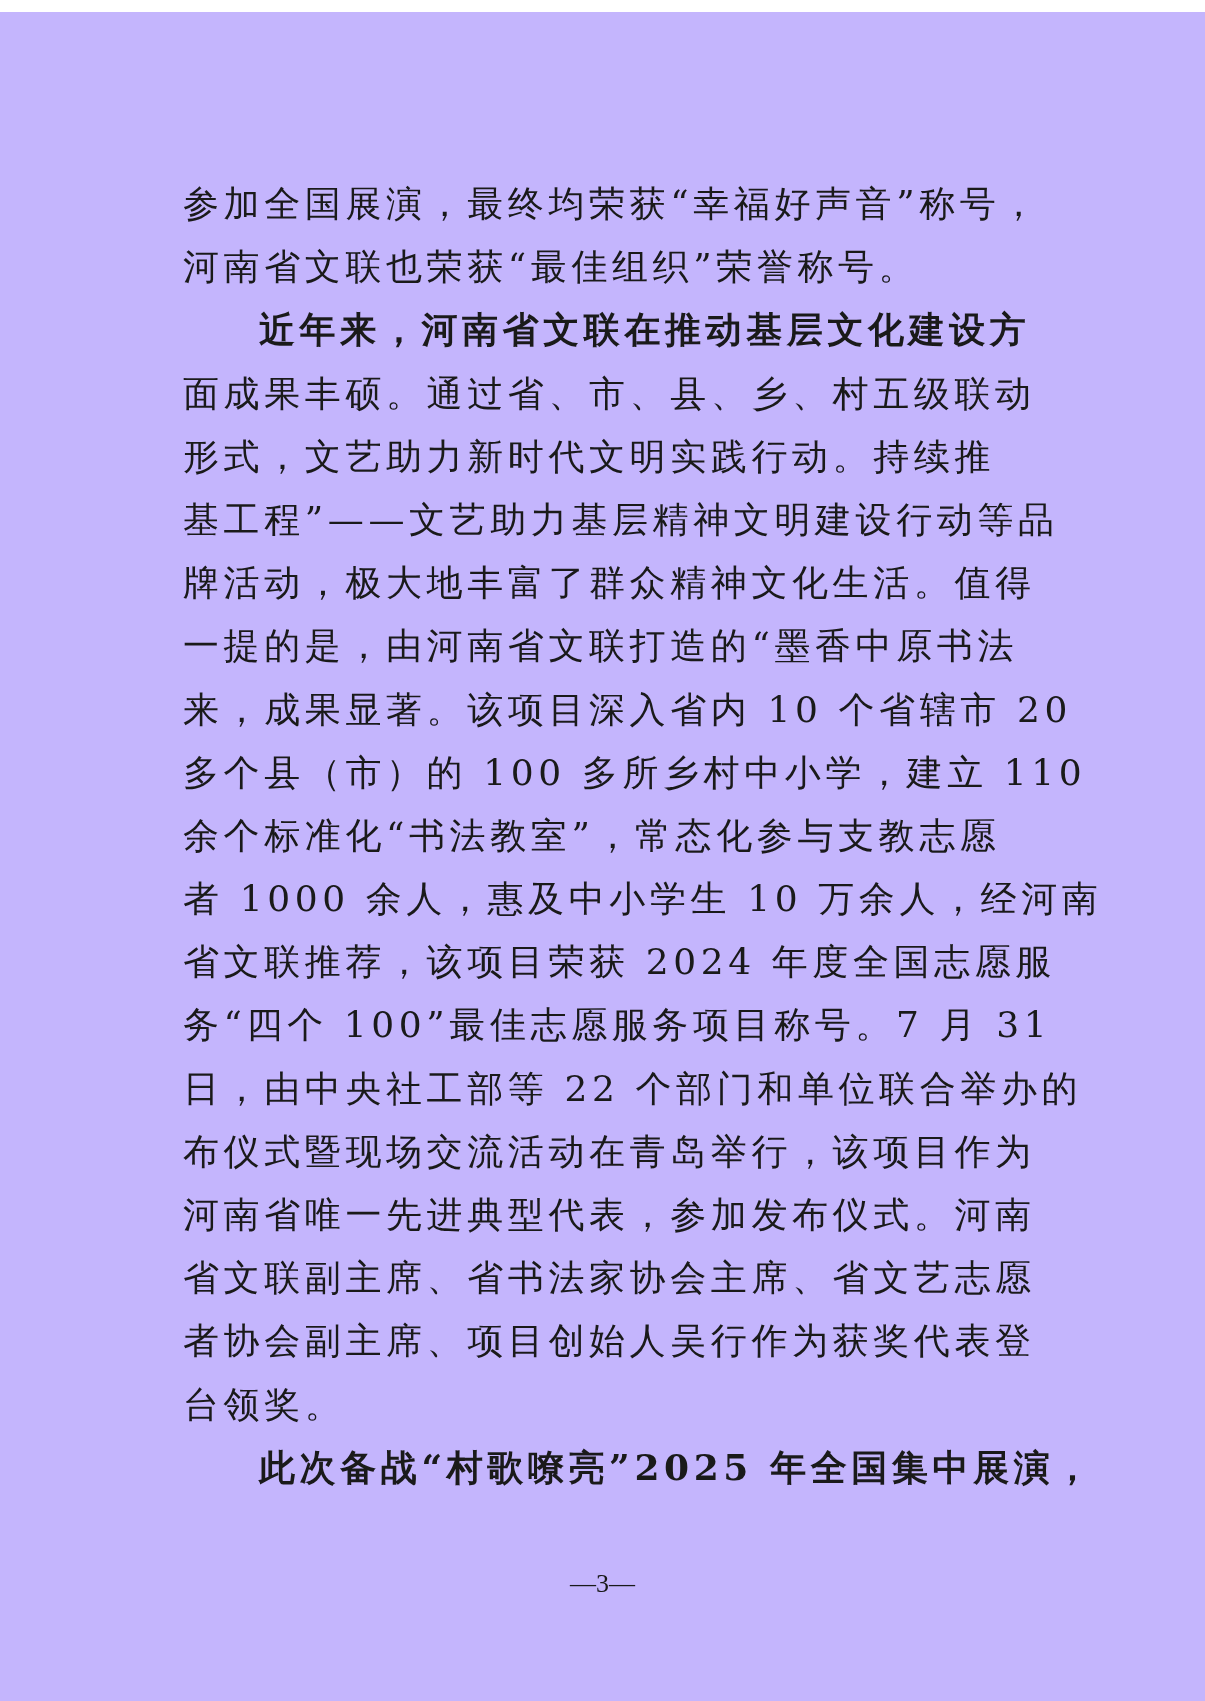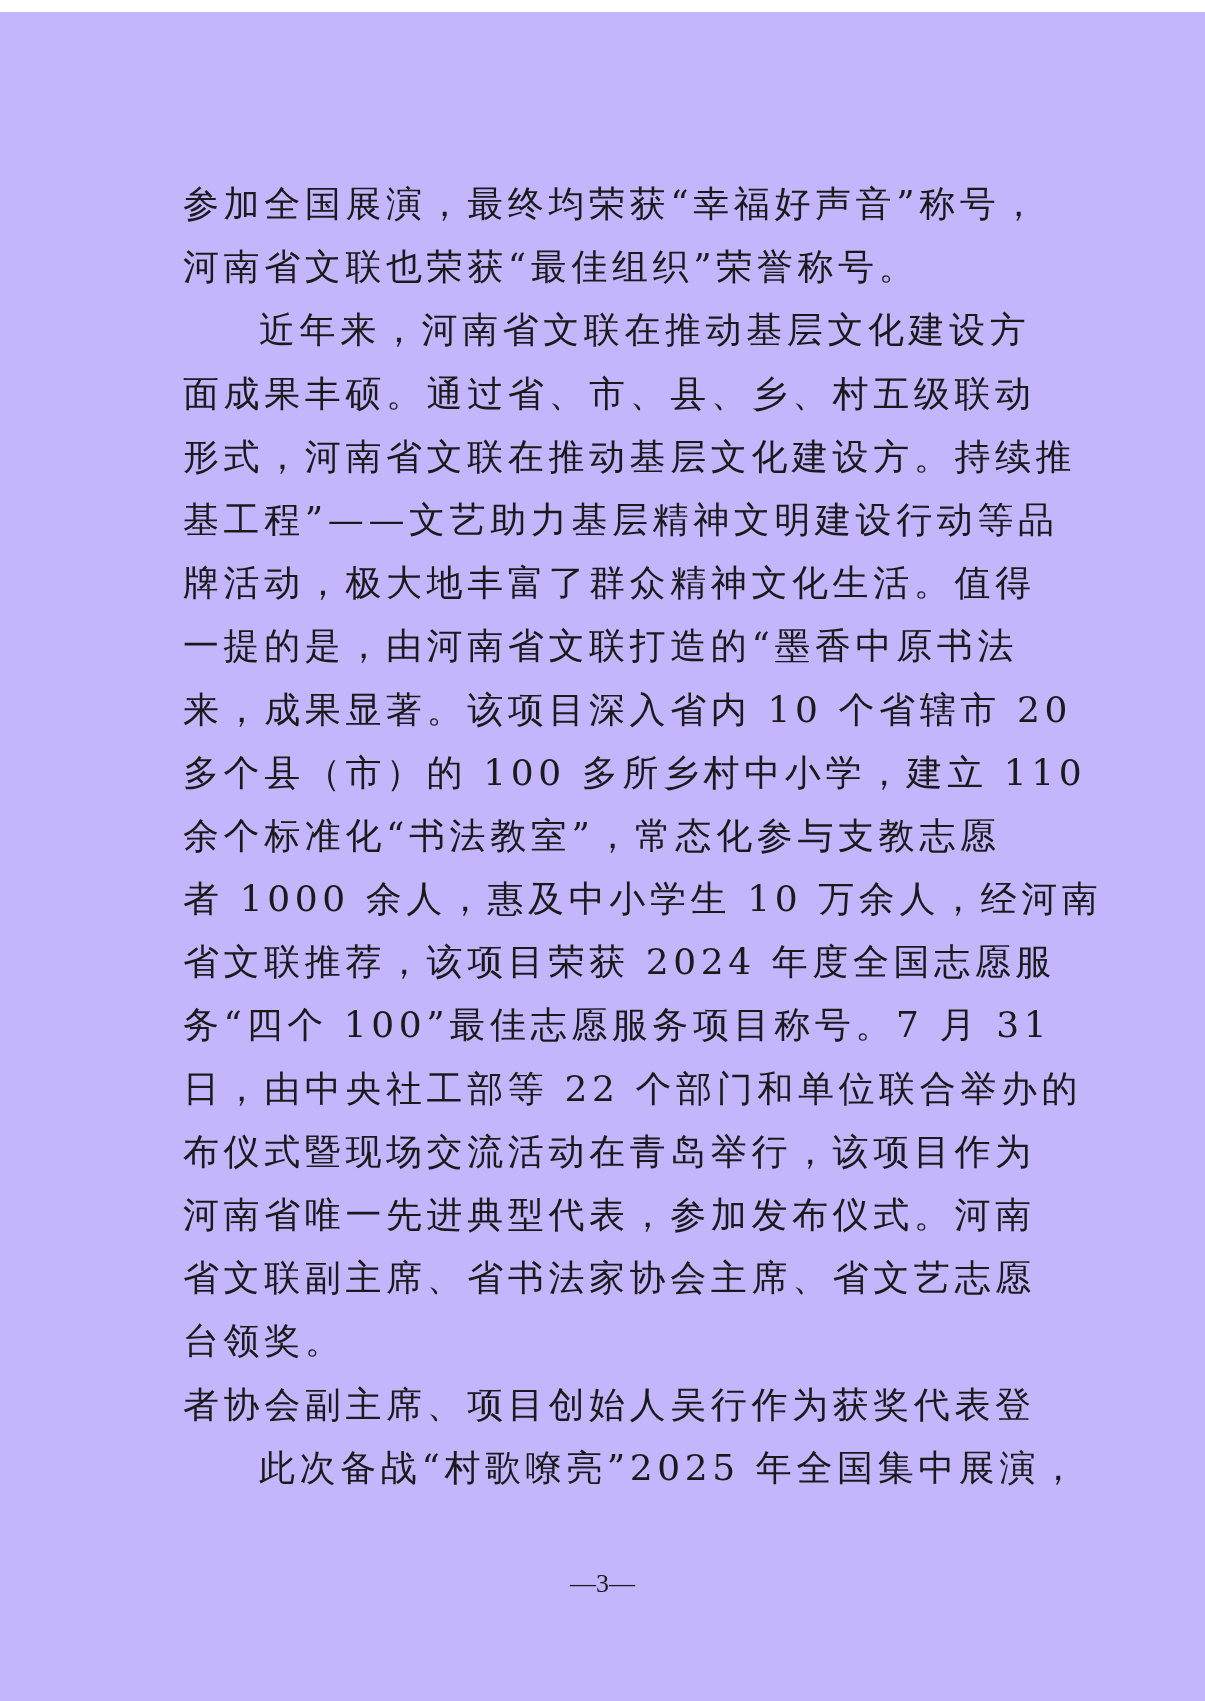--- a/index.html
+++ b/index.html
@@ -30,20 +30,21 @@
     }
     .line {
       height: 63.2px;
       line-height: 63.2px;
       font-size: 36px;
       white-space: nowrap;
       letter-spacing: 4.6px;
     }
     .line.indent {
       padding-left: 76px;
+      font-weight: bold;
     }
     .page-number {
       position: absolute;
       left: 0;
       width: 1205px;
       top: 1552px;
       text-align: center;
       font-size: 26px;
       line-height: 40px;
       font-family: "Liberation Serif", "DejaVu Serif", serif;
@@ -52,32 +53,32 @@
   </style>
 </head>
 <body>
 
 <div class="page">
   <div class="body-text">
     <div class="line">参加全国展演，最终均荣获“幸福好声音”称号，</div>
     <div class="line">河南省文联也荣获“最佳组织”荣誉称号。</div>
     <div class="line indent">近年来，河南省文联在推动基层文化建设方</div>
     <div class="line">面成果丰硕。通过省、市、县、乡、村五级联动</div>
-    <div class="line">形式，河南省文联在推动基层文化建设方。持续推</div>
+    <div class="line">形式，文艺助力新时代文明实践行动。持续推</div>
     <div class="line">基工程”——文艺助力基层精神文明建设行动等品</div>
     <div class="line">牌活动，极大地丰富了群众精神文化生活。值得</div>
     <div class="line">一提的是，由河南省文联打造的“墨香中原书法</div>
     <div class="line">来，成果显著。该项目深入省内 10 个省辖市 20</div>
     <div class="line">多个县（市）的 100 多所乡村中小学，建立 110</div>
     <div class="line">余个标准化“书法教室”，常态化参与支教志愿</div>
     <div class="line">者 1000 余人，惠及中小学生 10 万余人，经河南</div>
     <div class="line">省文联推荐，该项目荣获 2024 年度全国志愿服</div>
     <div class="line">务“四个 100”最佳志愿服务项目称号。7 月 31</div>
     <div class="line">日，由中央社工部等 22 个部门和单位联合举办的</div>
     <div class="line">布仪式暨现场交流活动在青岛举行，该项目作为</div>
     <div class="line">河南省唯一先进典型代表，参加发布仪式。河南</div>
     <div class="line">省文联副主席、省书法家协会主席、省文艺志愿</div>
+    <div class="line">者协会副主席、项目创始人吴行作为获奖代表登</div>
     <div class="line">台领奖。</div>
-    <div class="line">者协会副主席、项目创始人吴行作为获奖代表登</div>
     <div class="line indent">此次备战“村歌嘹亮”2025 年全国集中展演，</div>
   </div>
   <div class="page-number">—3—</div>
 </div>
 
 </body></html>

